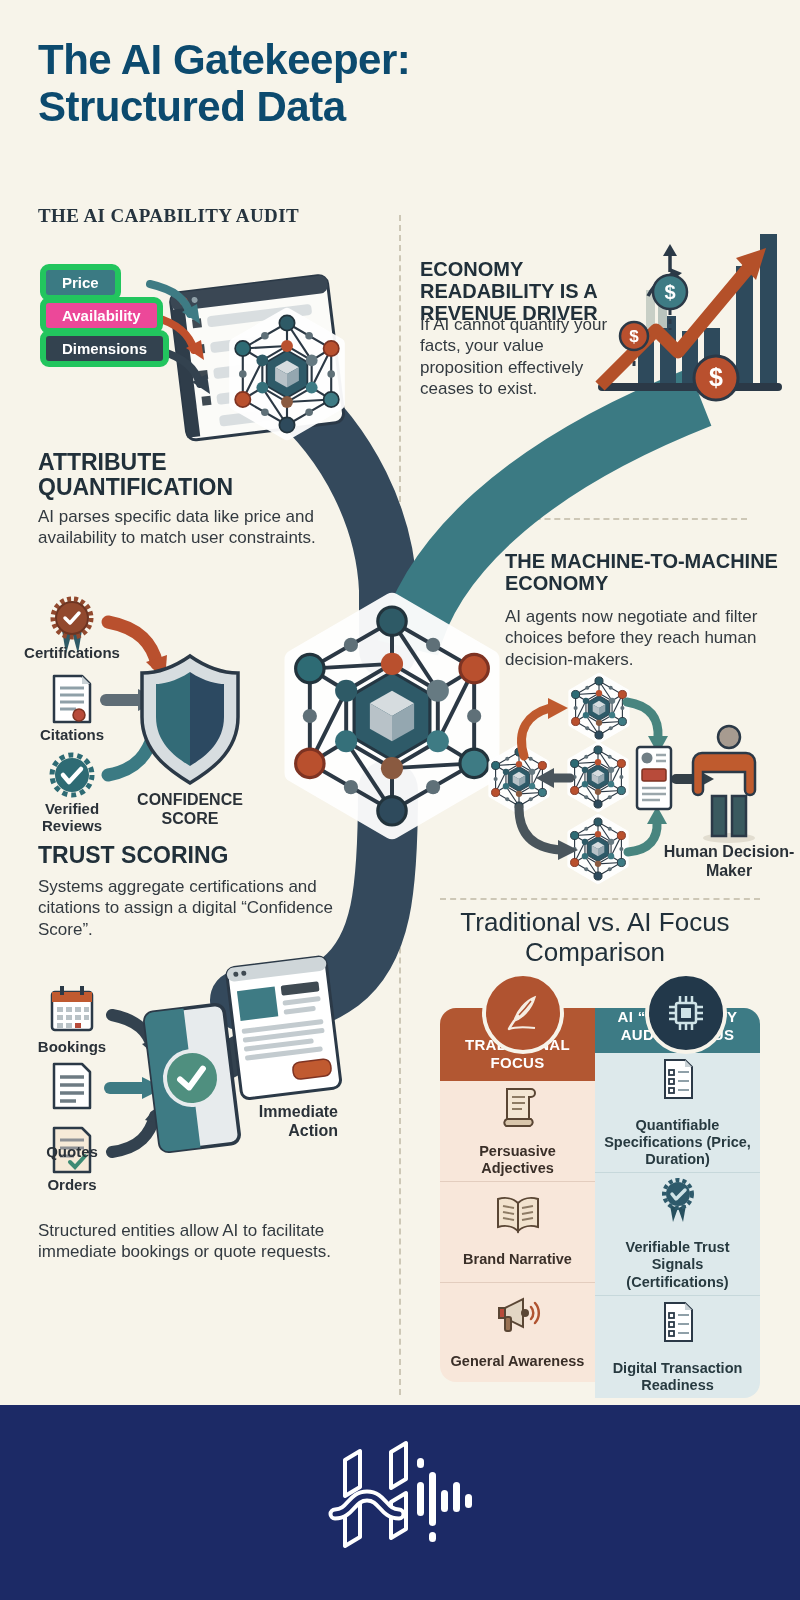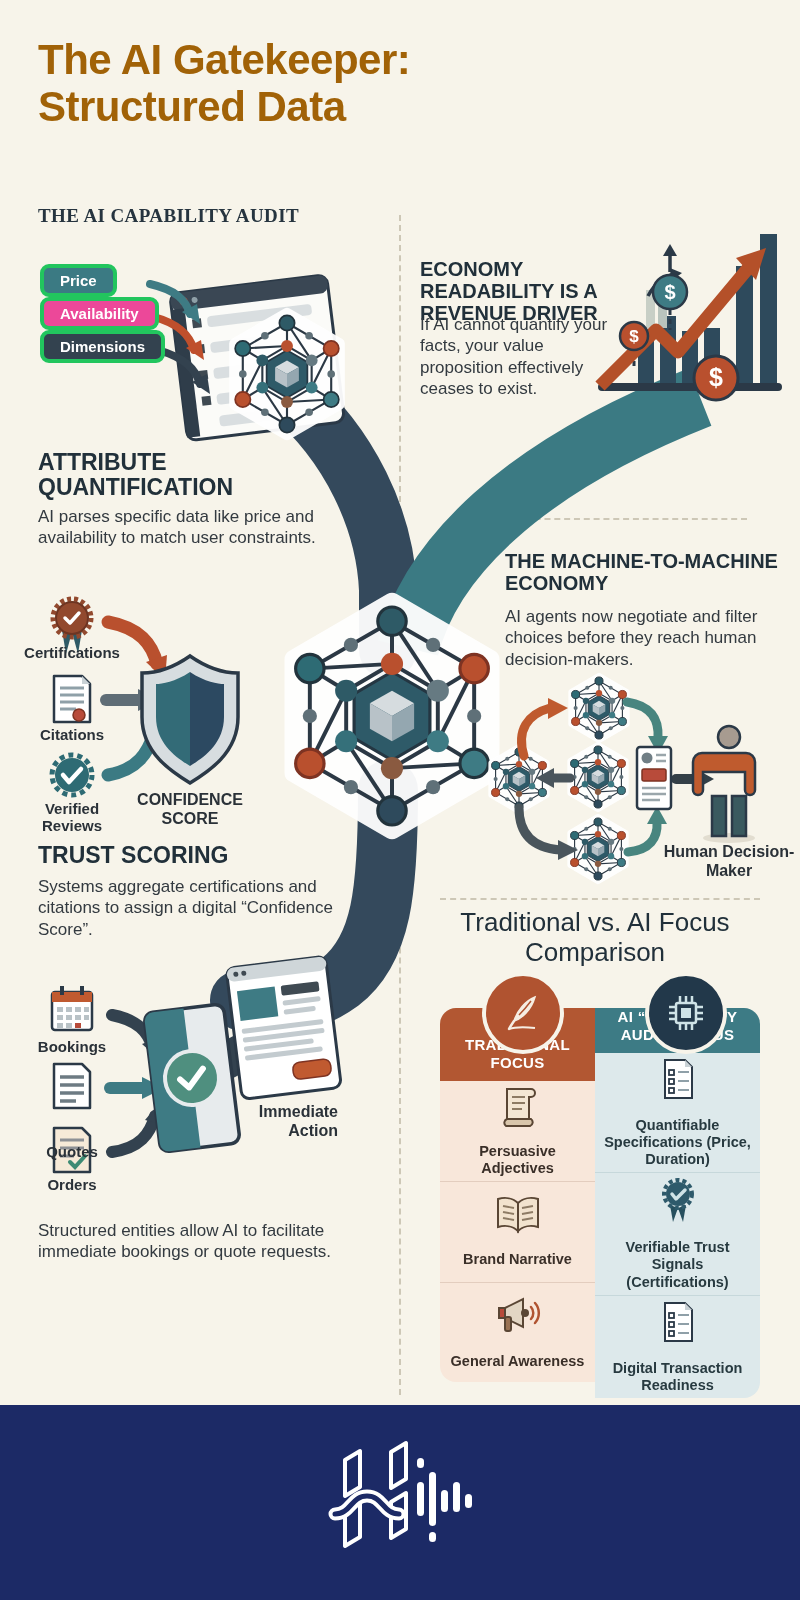--- a/index.html
+++ b/index.html
@@ -1,30 +1,30 @@
 <!DOCTYPE html>
 <html><head>
 <meta charset="utf-8">
 <style>
   html,body{margin:0;padding:0;background:#e8e6de;}
   .canvas{position:relative;width:800px;height:1600px;background:#f7f4ea;overflow:hidden;
           font-family:"Liberation Sans","DejaVu Sans",sans-serif;color:#1d2b36;}
   .lyr{position:absolute;left:0;top:0;}
   .z1{z-index:1}.z2{z-index:2}.z3{z-index:3}
   .abs{position:absolute;}
-  .page-title{left:38px;top:36px;font-size:42px;line-height:1.13;font-weight:800;letter-spacing:-0.5px;color:#a16207;}
+  .page-title{left:38px;top:36px;font-size:42px;line-height:1.13;font-weight:800;letter-spacing:-0.5px;color:#0c4a6e;}
   .col-head{font-size:19px;font-weight:800;letter-spacing:.4px;color:#26343f;}
   .sec-head{font-size:23px;line-height:1.1;font-weight:800;color:#21303a;}
   .sec-head.sm{font-size:20px;}
   .body-txt{font-size:17px;line-height:1.25;font-weight:500;color:#333a40;}
   .icon-label{font-size:15px;font-weight:700;color:#2a3138;text-align:center;line-height:1.15;}
   .big-label{font-size:16px;font-weight:800;color:#2a3138;text-align:center;line-height:1.2;}
   .vdash{border-left:2px dashed #cdc7b6;}
   .hdash{border-top:2px dashed #cdc7b6;}
-  .tag{position:absolute;left:40px;padding:4px 16px;border:4px solid #22c55e;border-radius:9px;
+  .tag{position:absolute;left:40px;padding:4px 16px;border:6px solid #22c55e;border-radius:9px;
        color:#fff;font-size:15px;font-weight:700;}
   .comparison{position:absolute;left:440px;top:994px;width:320px;height:388px;z-index:3;}
   .cmp-circle{position:absolute;top:-22px;width:74px;height:74px;border-radius:50%;z-index:5;
               display:flex;align-items:center;justify-content:center;border:4px solid #f7f4ea;}
   .cmp-cols{position:absolute;left:0;top:14px;width:320px;height:374px;display:flex;}
   .cmp-col{display:flex;flex-direction:column;}
   .cmp-col.trad{width:155px;}
   .cmp-col.ai{width:165px;}
   .cmp-header{height:64px;display:flex;align-items:flex-end;justify-content:center;text-align:center;
               color:#fff;font-size:15px;font-weight:800;line-height:1.2;padding-bottom:9px;letter-spacing:.3px;}

